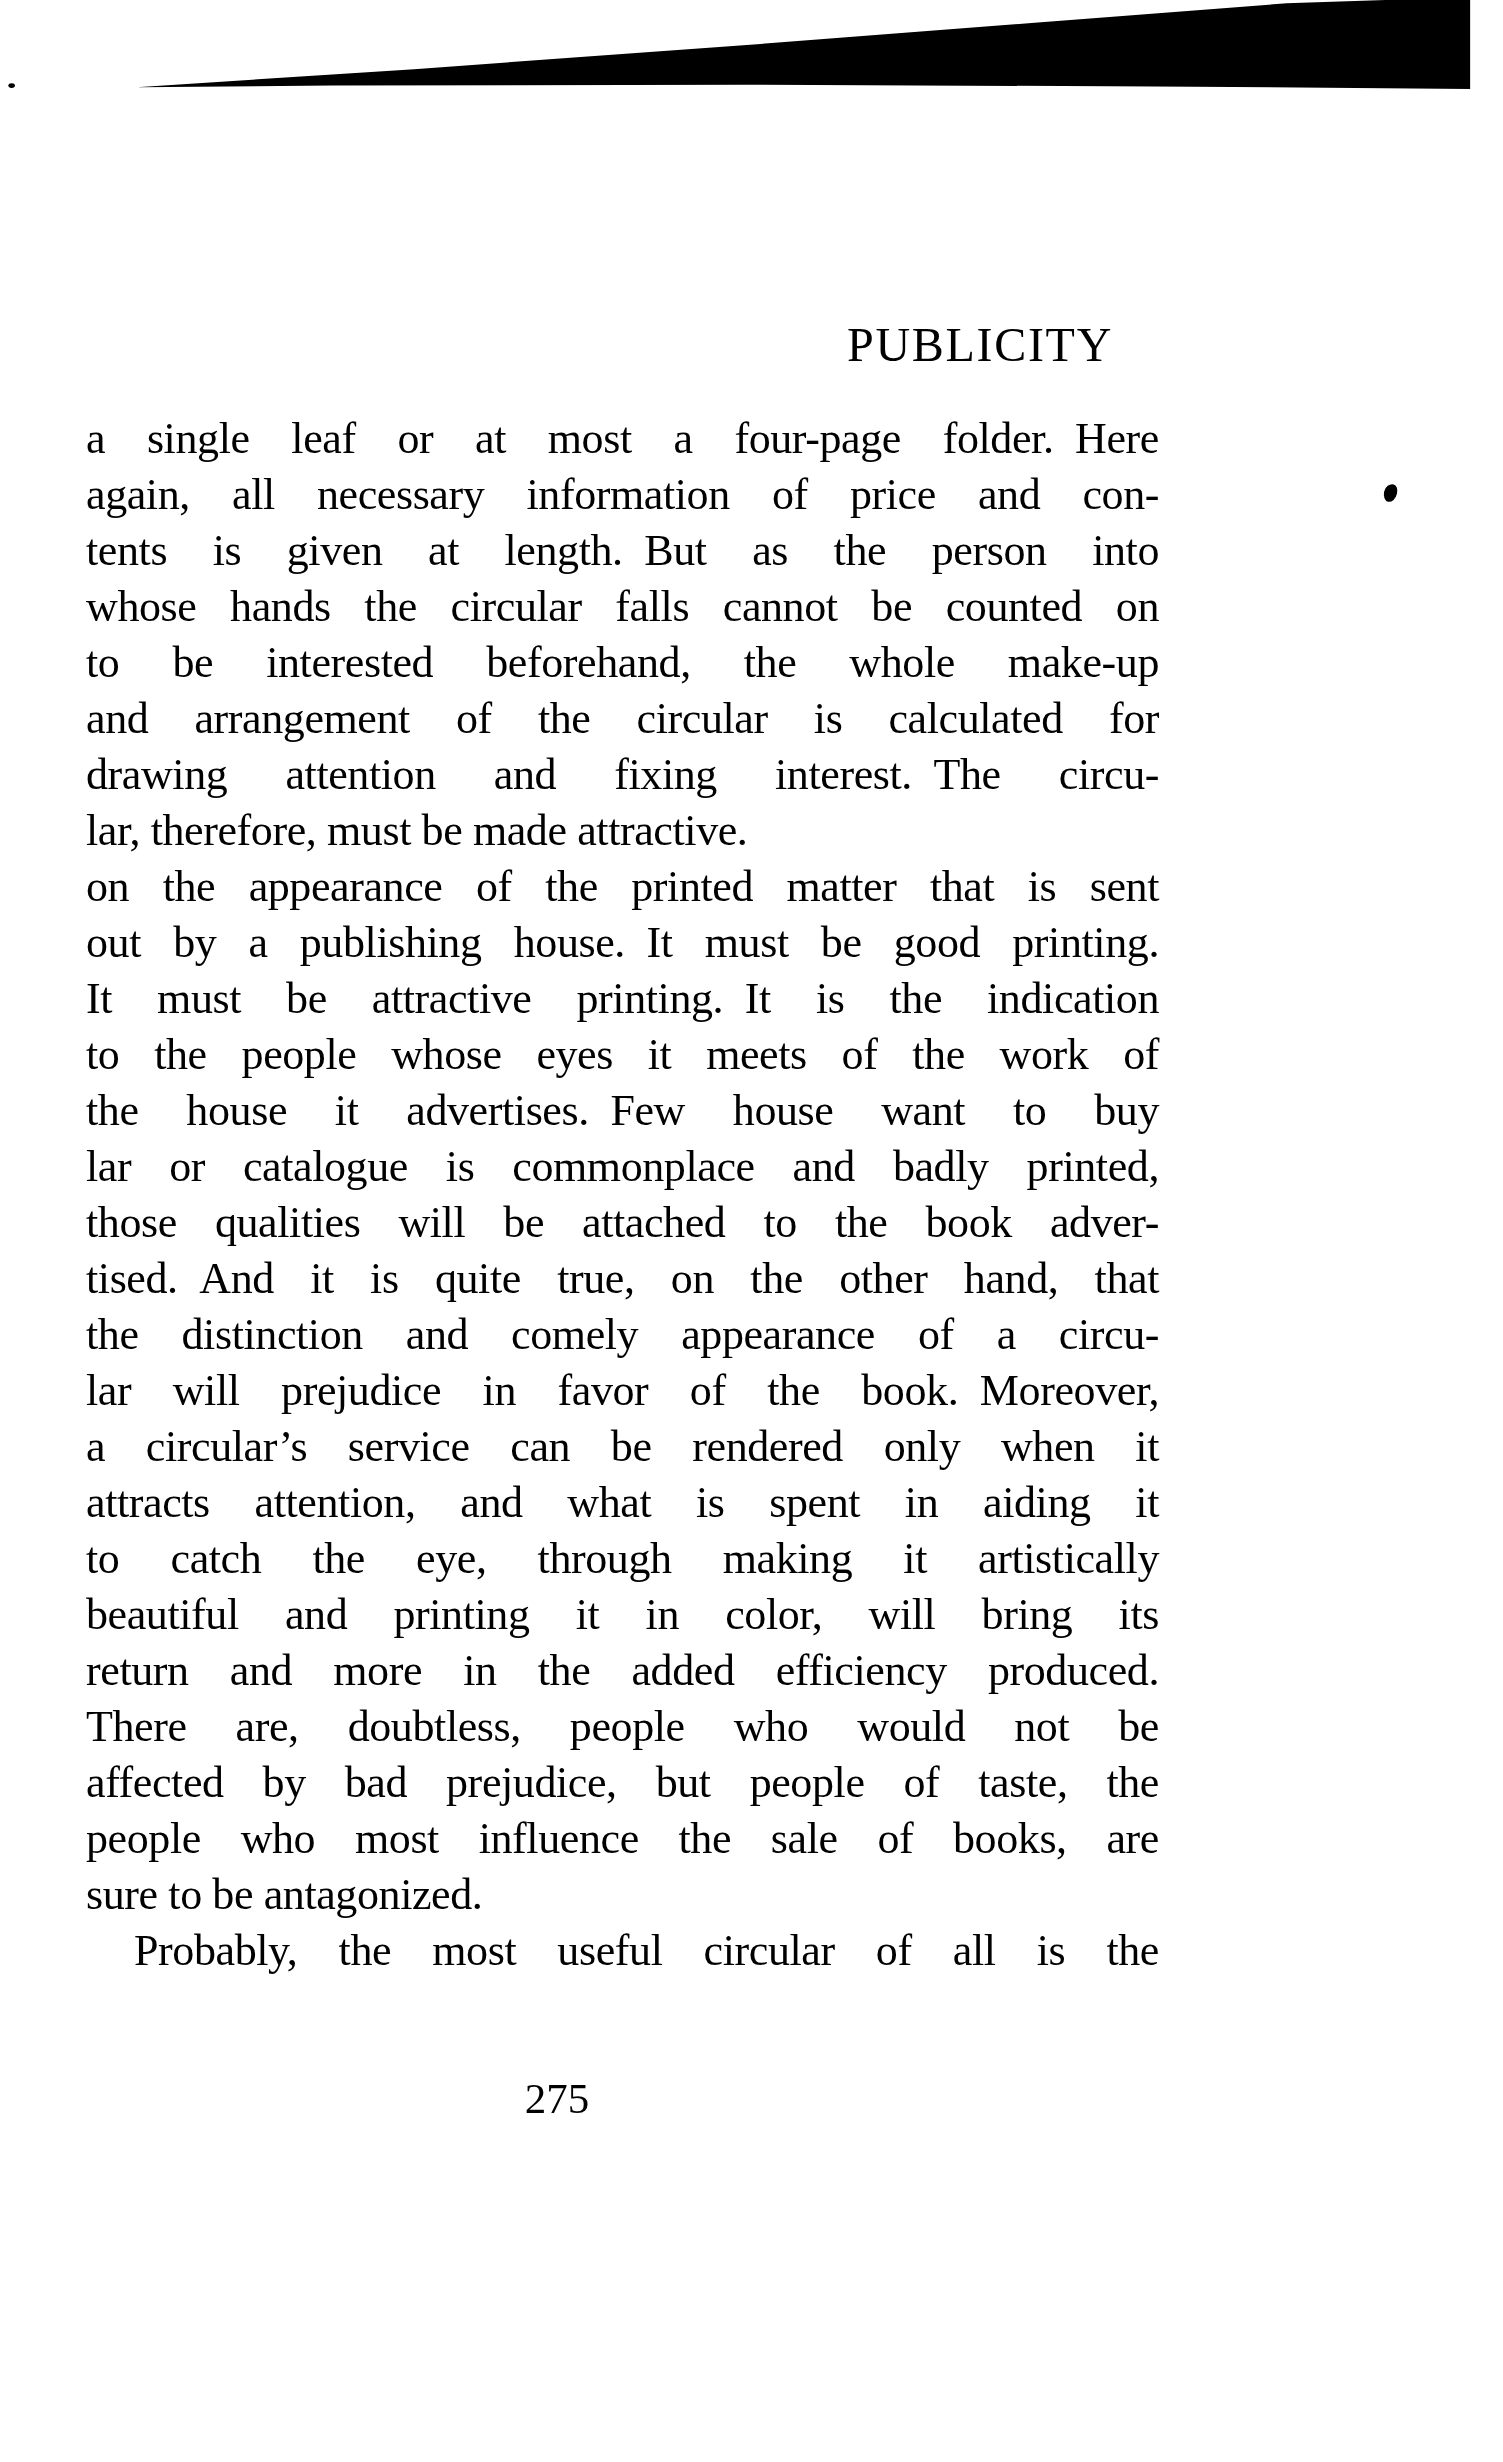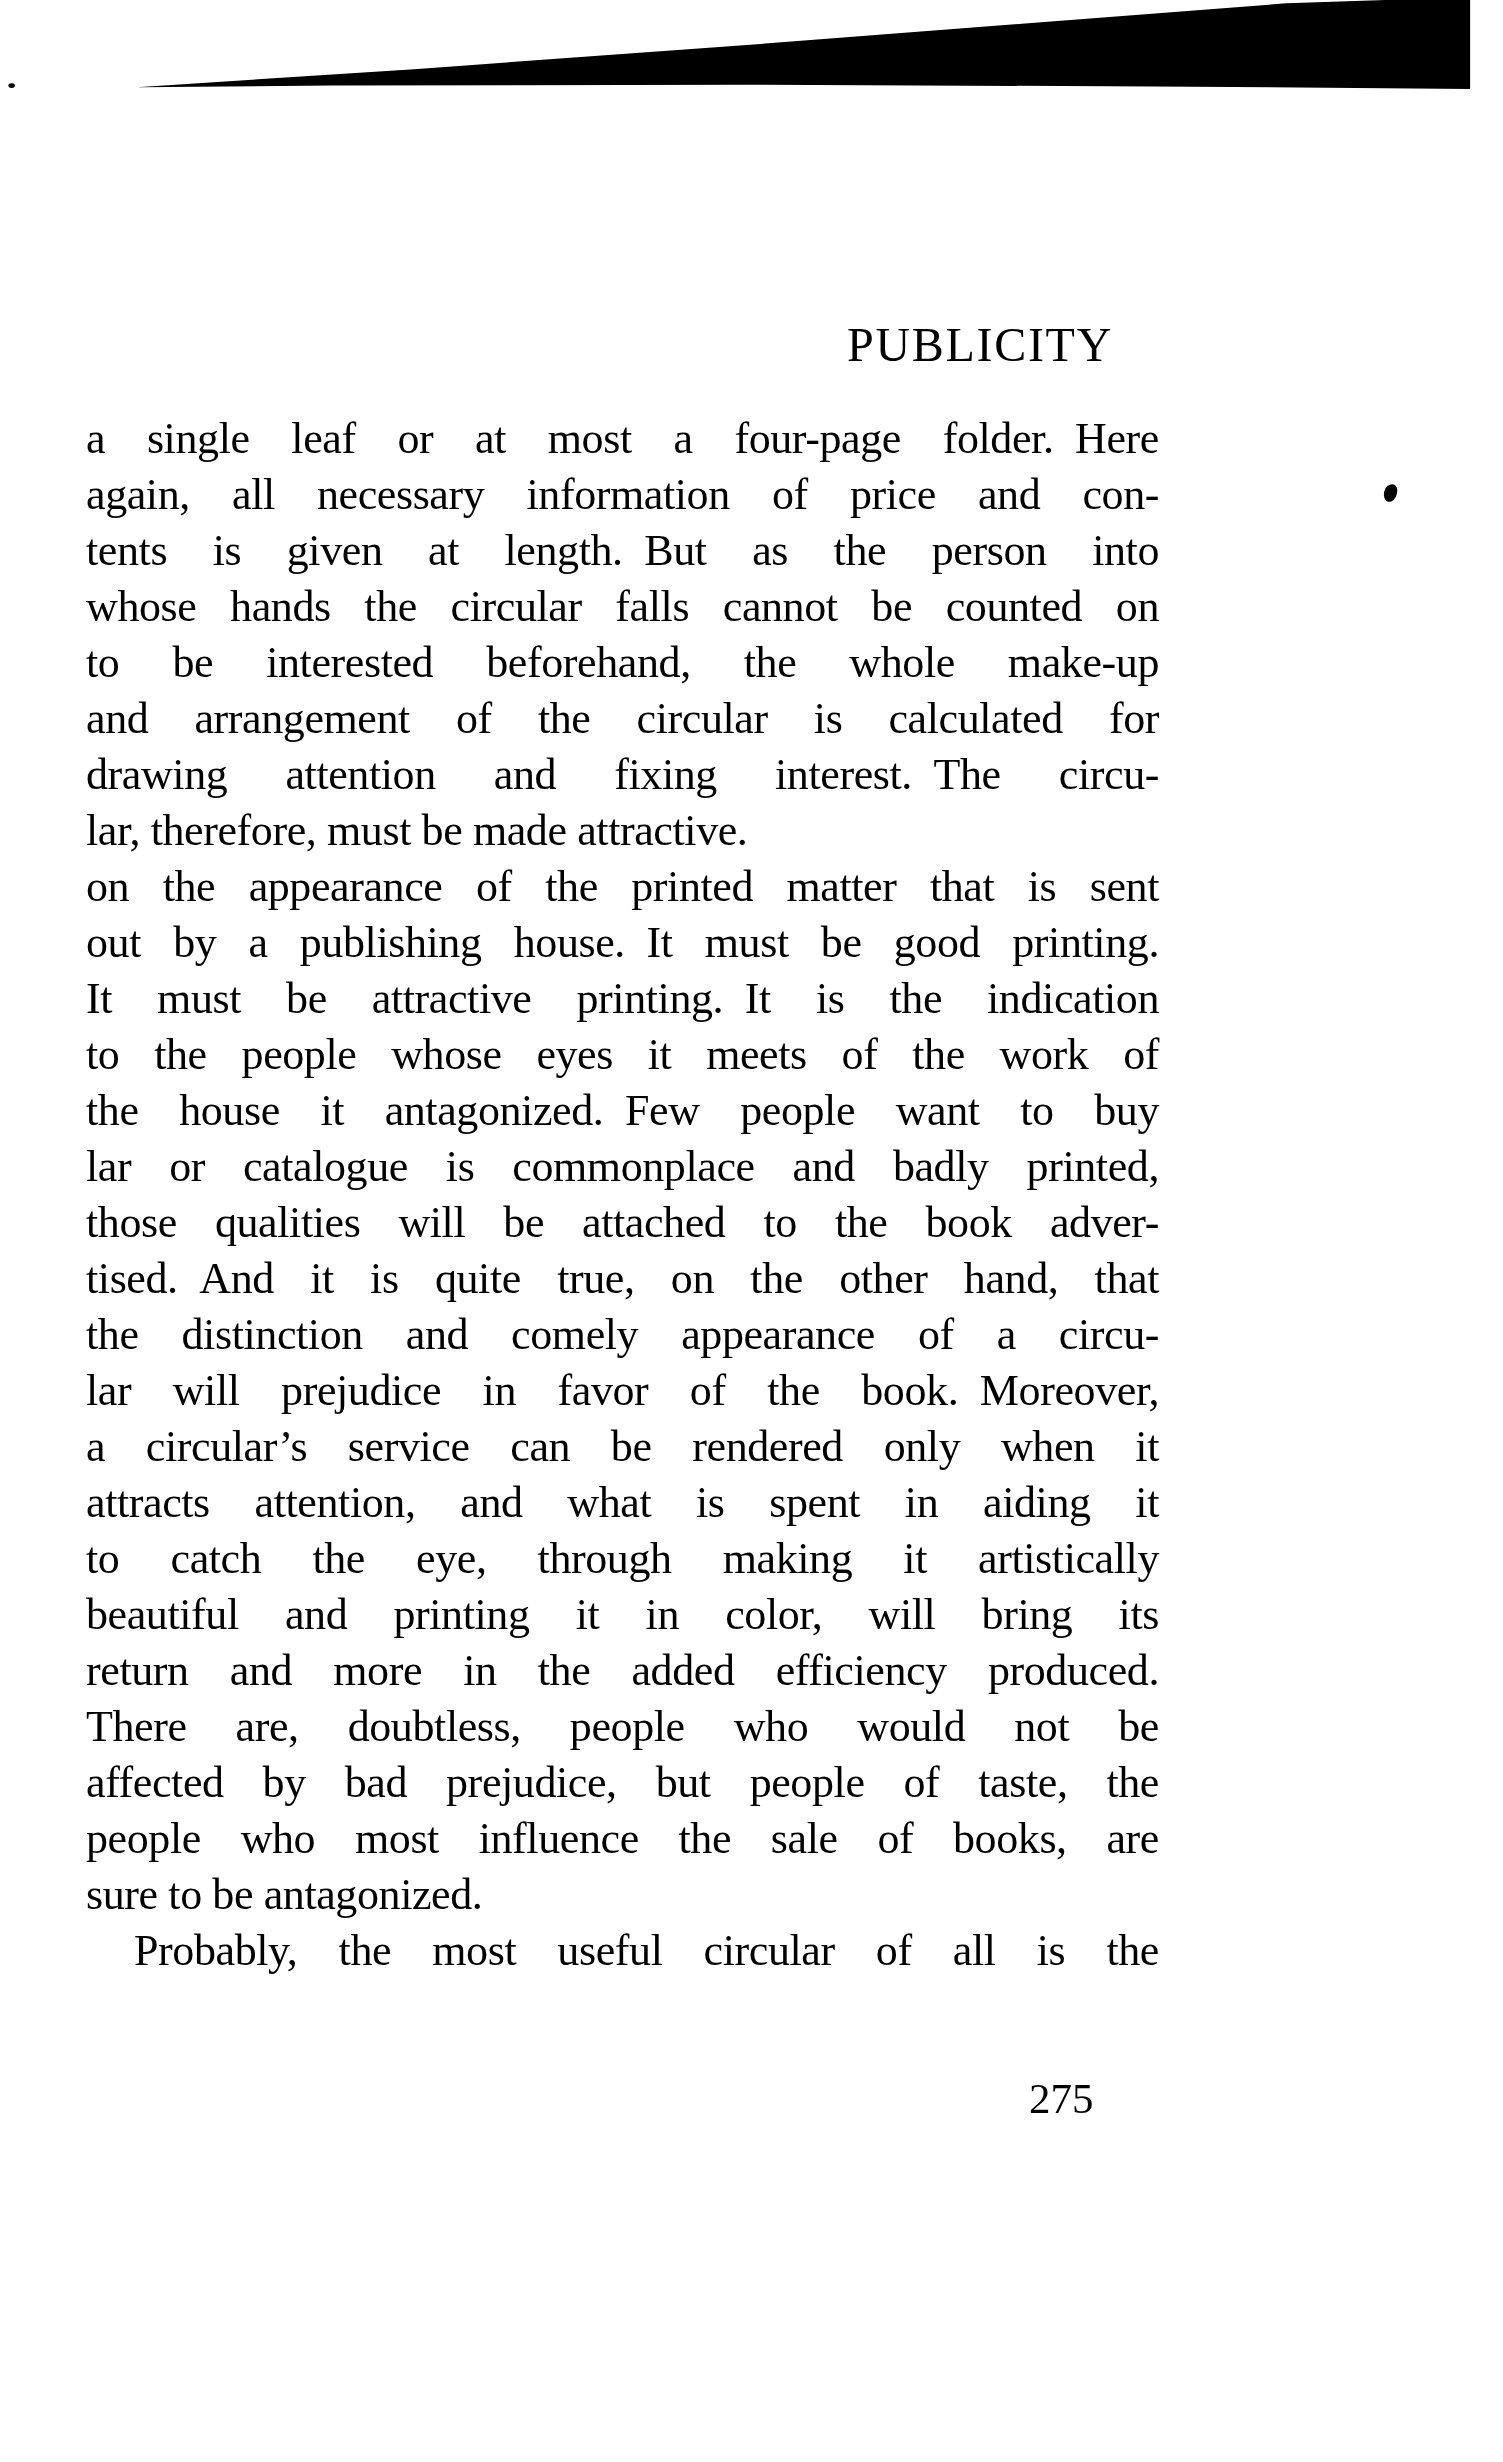--- a/index.html
+++ b/index.html
@@ -26,21 +26,21 @@
   }
   .line{
     height:56px;line-height:56px;
     white-space:normal;
   }
   .jl{text-align:justify;text-align-last:justify;}
   .ll{text-align:left;text-align-last:left;}
   .ind{text-indent:48px;}
   .page-number{
     position:absolute;top:2074px;left:20.6px;width:1073px;
-    text-align:right;font-size:43px;
+    text-align:center;font-size:43px;
   }
   .ink-blot{
     position:absolute;left:1384px;top:484px;
     width:13.2px;height:18px;
     background:#000;
     border-radius:60% 40% 55% 45%/50% 45% 55% 50%;
     transform:rotate(12deg);
   }
 </style>
 </head>
@@ -61,21 +61,21 @@
       <div class="line jl">tents is given at length. But as the person into</div>
       <div class="line jl">whose hands the circular falls cannot be counted on</div>
       <div class="line jl">to be interested beforehand, the whole make-up</div>
       <div class="line jl">and arrangement of the circular is calculated for</div>
       <div class="line jl">drawing attention and fixing interest. The circu-</div>
       <div class="line ll">lar, therefore, must be made attractive.</div>
       <div class="line jl">on the appearance of the printed matter that is sent</div>
       <div class="line jl">out by a publishing house. It must be good printing.</div>
       <div class="line jl">It must be attractive printing. It is the indication</div>
       <div class="line jl">to the people whose eyes it meets of the work of</div>
-      <div class="line jl">the house it antagonized. Few people want to buy</div>
+      <div class="line jl">the house it advertises. Few house want to buy</div>
       <div class="line jl">lar or catalogue is commonplace and badly printed,</div>
       <div class="line jl">those qualities will be attached to the book adver-</div>
       <div class="line jl">tised. And it is quite true, on the other hand, that</div>
       <div class="line jl">the distinction and comely appearance of a circu-</div>
       <div class="line jl">lar will prejudice in favor of the book. Moreover,</div>
       <div class="line jl">a circular’s service can be rendered only when it</div>
       <div class="line jl">attracts attention, and what is spent in aiding it</div>
       <div class="line jl">to catch the eye, through making it artistically</div>
       <div class="line jl">beautiful and printing it in color, will bring its</div>
       <div class="line jl">return and more in the added efficiency produced.</div>

